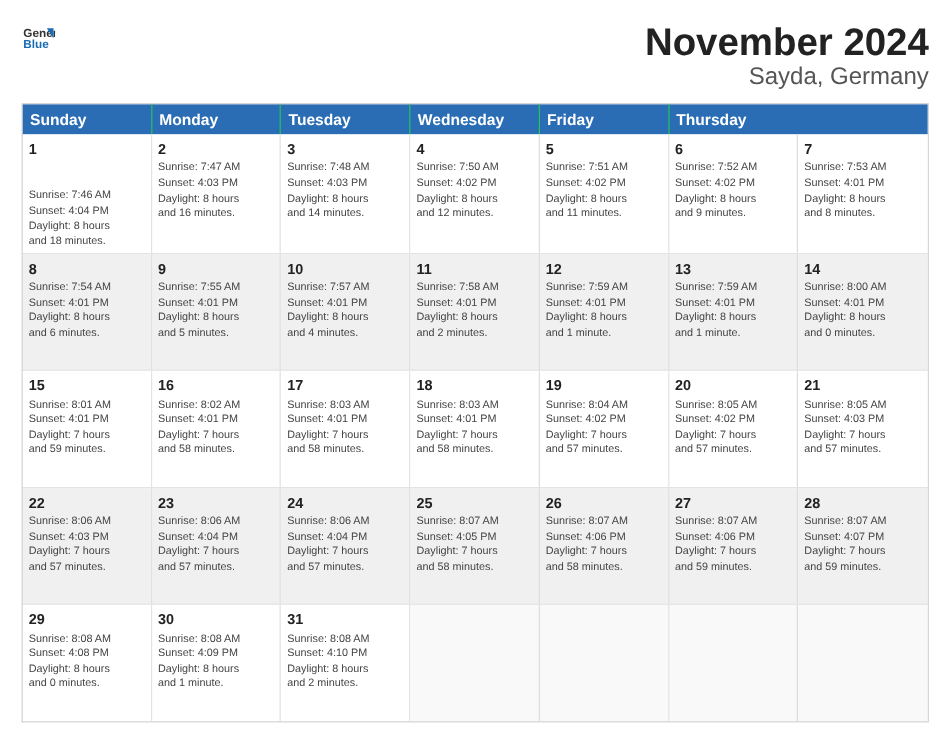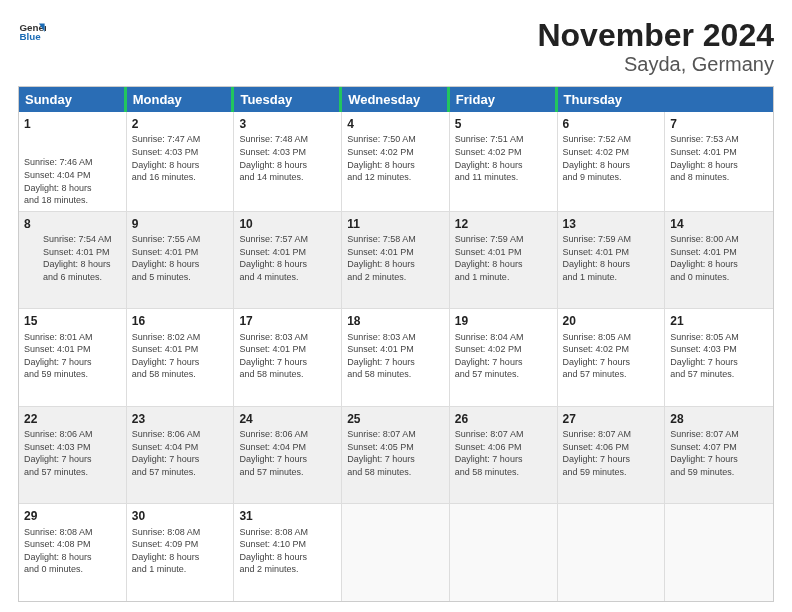--- a/index.html
+++ b/index.html
@@ -53,21 +53,21 @@
       display: grid;
       grid-template-columns: repeat(7, 1fr);
       background: #2a6db5;
     }
     .cal-header-cell {
       color: #fff;
       font-size: 13px;
       font-weight: bold;
       padding: 5px 6px;
       text-align: left;
-      border-right: 3px solid #22c55e;
+      border-right: 1px solid #22c55e;
     }
     .cal-header-cell:last-child { border-right: none; }
     .cal-body {
       flex: 1;
       display: flex;
       flex-direction: column;
     }
     .cal-row {
       display: grid;
       grid-template-columns: repeat(7, 1fr);
@@ -175,21 +175,21 @@
             <span class="day-num">7</span>
             <div class="cell-text" style="white-space: pre-line;">Sunrise: 7:53 AM
 Sunset: 4:01 PM
 Daylight: 8 hours
 and 8 minutes.</div>
           </div>
         </div>
         <div class="cal-row">
           <div class="cal-cell shaded">
             <span class="day-num">8</span>
-            <div class="cell-text" style="white-space: pre-line; margin-left: 19px;">Sunrise: 7:54 AM
+            <div class="cell-text" style="white-space: pre-line;">Sunrise: 7:54 AM
 Sunset: 4:01 PM
 Daylight: 8 hours
 and 6 minutes.</div>
           </div>
           <div class="cal-cell shaded">
             <span class="day-num">9</span>
             <div class="cell-text" style="white-space: pre-line;">Sunrise: 7:55 AM
 Sunset: 4:01 PM
 Daylight: 8 hours
 and 5 minutes.</div>

